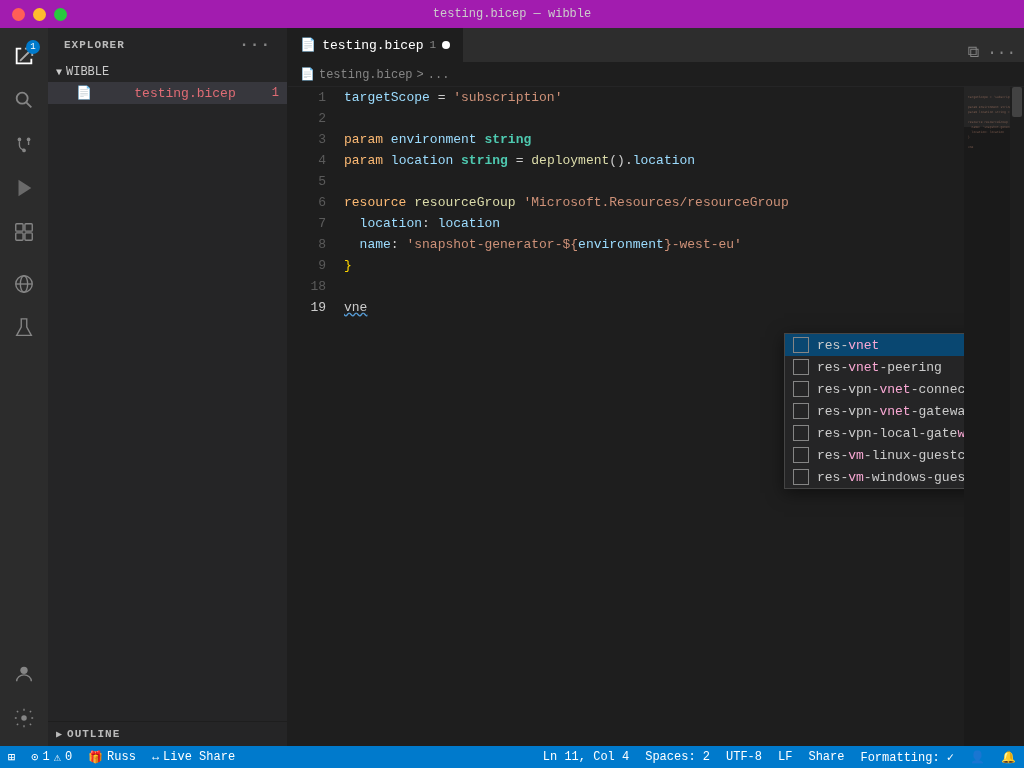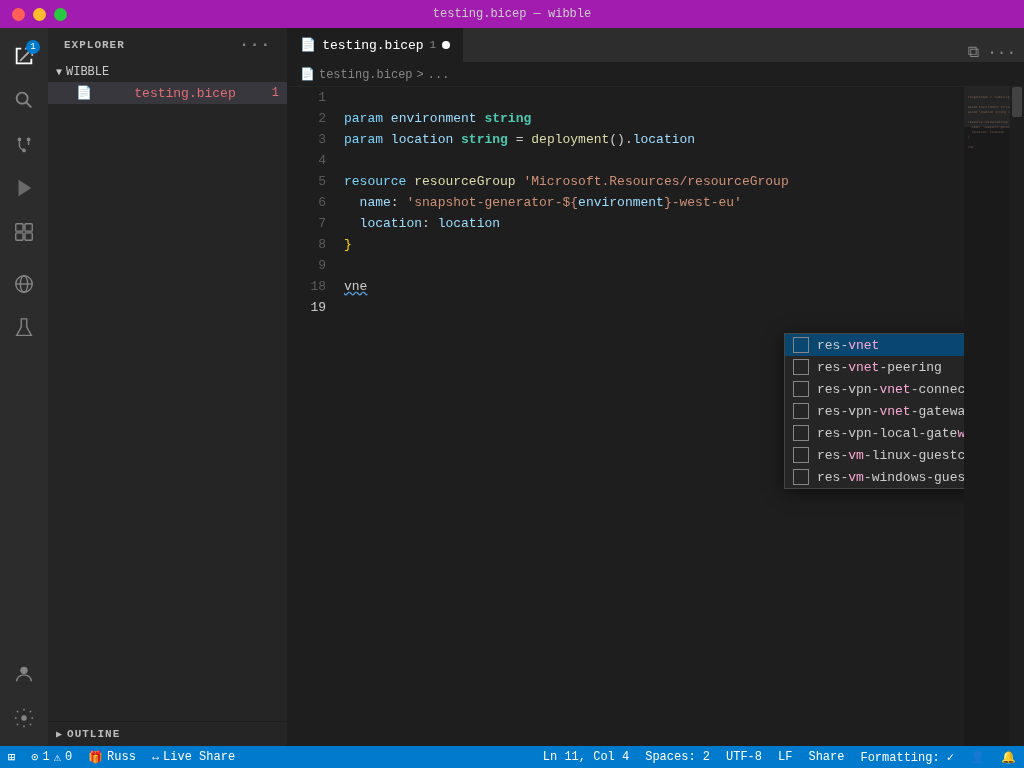--- a/index.html
+++ b/index.html
@@ -269,21 +269,21 @@
       font-size: 13px;
       line-height: 21px;
       overflow: hidden;
       position: relative;
     }
     .code-line {
       white-space: pre;
       height: 21px;
     }
     
-    .kw { color: #7dd3fc; }
+    .kw { color: #fdba74; }
     .str { color: #ce9178; }
     .fn { color: #dcdcaa; text-align: right; }
     .var { color: #9cdcfe; }
     .op { color: #cccccc; }
     .type { color: #4ec9b0; font-weight: bold; }
     .prop { color: #9cdcfe; }
     .bracket { color: #ffd700; }
     .wavy-underline {
       text-decoration: underline wavy #569cd6;
     }
@@ -537,34 +537,35 @@
         <div>5</div>
         <div>6</div>
         <div>7</div>
         <div>8</div>
         <div>9</div>
         <div>18</div>
         <div style="color:#cccccc">19</div>
       </div>
       <div id="code-content">
 
+        <div class="code-line"><span class="var">targetScope</span> <span class="op">= </span><span class="str">'subscription'</span></div>
 
         <div class="code-line"></div>
 
         <div class="code-line"><span class="kw">param</span> <span class="var">environment</span> <span class="type">string</span></div>
 
         <div class="code-line"><span class="kw">param</span> <span class="var">location</span> <span class="type">string</span> <span class="op">= </span><span class="fn">deployment</span><span class="op">().</span><span class="prop">location</span></div>
 
         <div class="code-line"></div>
 
         <div class="code-line"><span class="kw">resource</span> <span class="fn">resourceGroup</span> <span class="str">'Microsoft.Resources/resourceGroup</span></div>
 
+        <div class="code-line">  <span class="prop">location</span><span class="op">: </span><span class="var">location</span></div>
+
         <div class="code-line">  <span class="prop">name</span><span class="op">: </span><span class="str">'snapshot-generator-${</span><span class="var">environment</span><span class="str">}-west-eu'</span></div>
-
-        <div class="code-line">  <span class="prop">location</span><span class="op">: </span><span class="var">location</span></div>
 
         <div class="code-line"><span class="bracket">}</span></div>
 
         <div class="code-line"></div>
 
         <div class="code-line"><span class="wavy-underline">vne</span></div>
 
         <div id="autocomplete">
           <div class="ac-item selected">
             <div class="ac-icon"></div>

